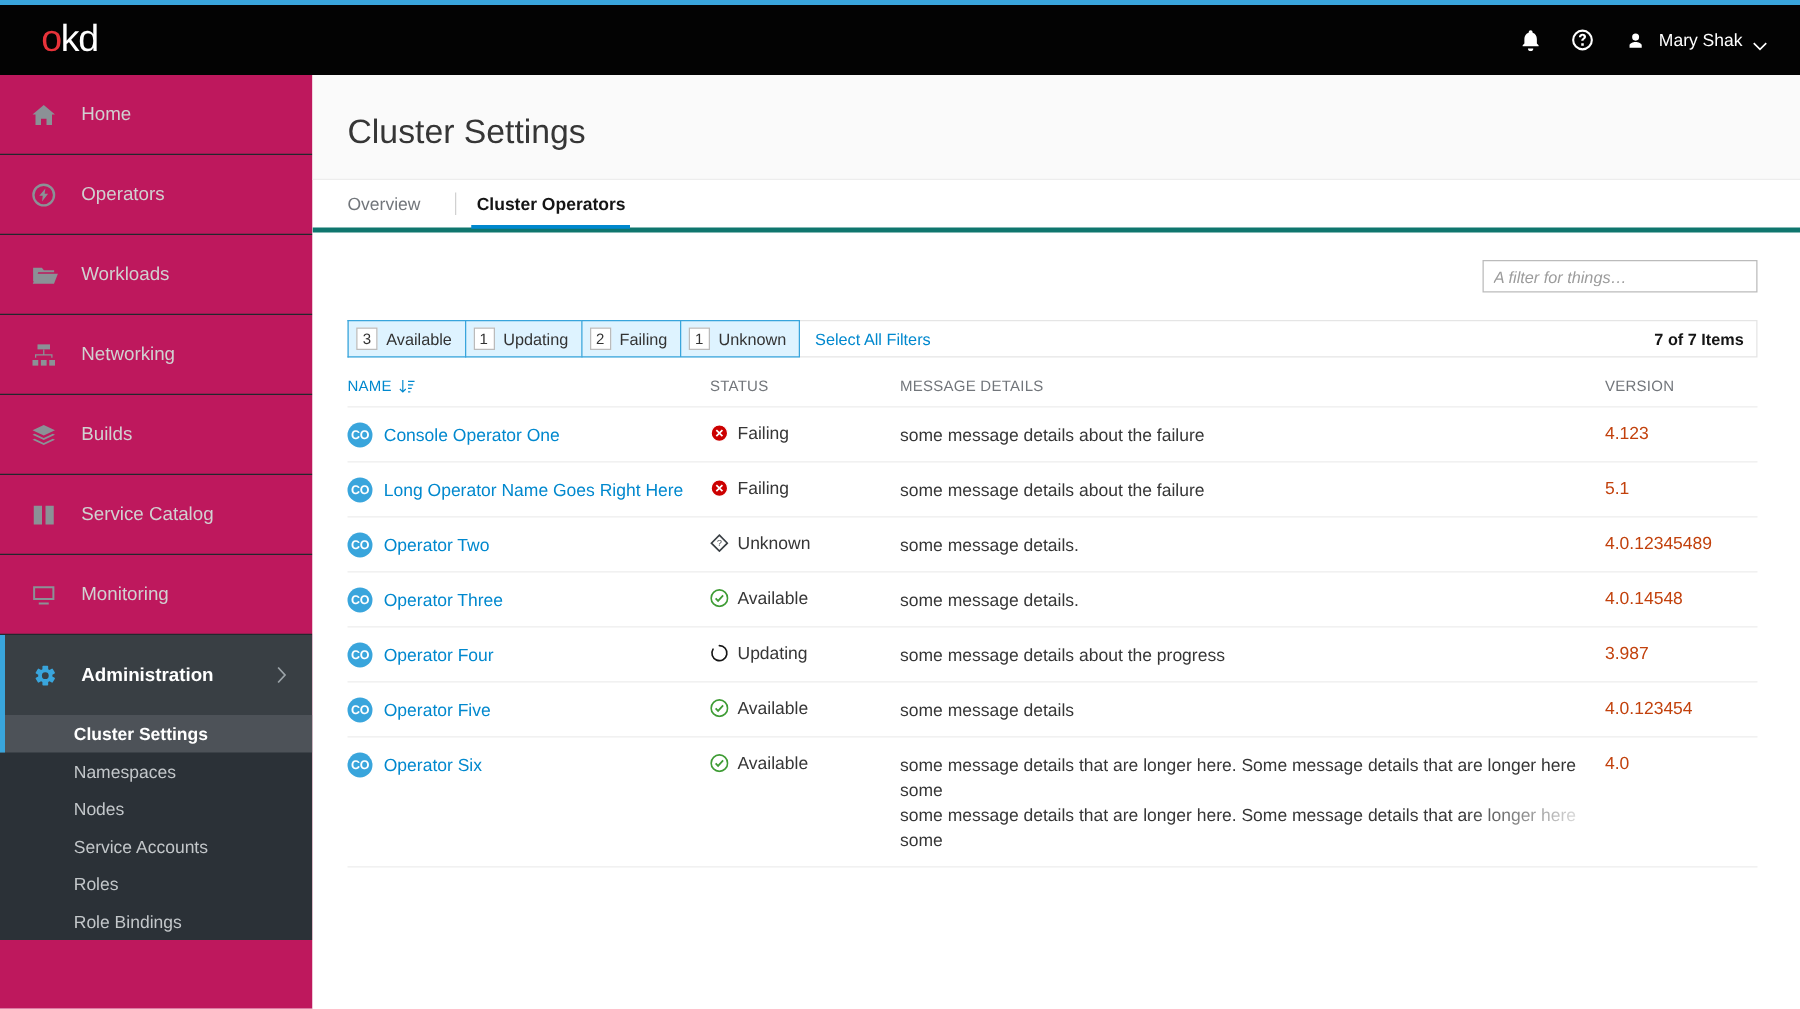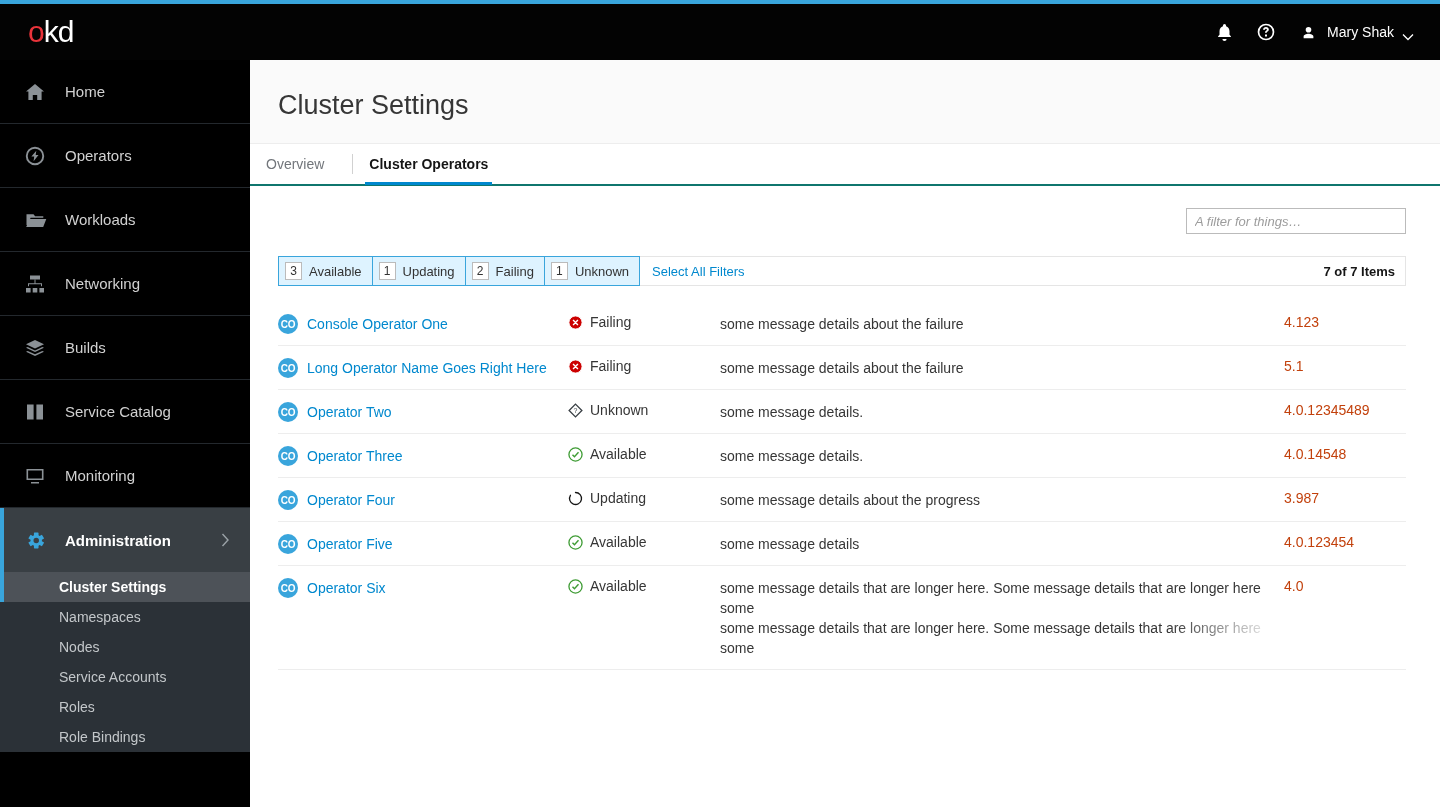--- a/index.html
+++ b/index.html
@@ -11,36 +11,36 @@
 
   
   #top-strip { height: 4px; background: #39a5dc; width: 100%; }
 
   
   #masthead {
     height: 56px; background: #030303; display: flex;
     align-items: center; justify-content: space-between;
     padding: 0 18px 0 0; position: relative;
   }
-  #brand { width: 250px; display: flex; align-items: center; padding-left: 12px; margin-left: 16px; }
+  #brand { width: 250px; display: flex; align-items: center; padding-left: 33px; }
   .logo-text { font-size: 30px; letter-spacing: -1px; color: #fff; font-weight: 400; line-height: 1; }
   .logo-o { color: #e8333a; }
   #masthead-right { display: flex; align-items: center; gap: 20px; padding-right: 8px; }
   .mh-icon { width: 22px; height: 22px; display: flex; align-items: center; justify-content: center; cursor: pointer; }
   .mh-icon svg { fill: #fff; }
   #user-menu { display: flex; align-items: center; gap: 8px; cursor: pointer; color: #fff; font-size: 14px; }
   #user-name { font-size: 14px; }
   .caret { width: 12px; height: 8px; }
 
   
   #layout { display: flex; height: 747px; }
 
   
   #sidebar {
-    width: 250px; background: #000000; flex: 0 0 250px;
+    width: 250px; background: #be185d; flex: 0 0 250px;
     overflow: hidden; position: relative;
   }
   .nav-item {
     height: 64px; display: flex; align-items: center;
     padding: 0 20px 0 25px; color: #d1d1d1; font-size: 15px;
     border-bottom: 1px solid #23282d; cursor: pointer; position: relative;
   }
   .nav-item .nav-icon {
     width: 26px; margin-right: 14px; display: flex;
     align-items: center; justify-content: flex-start;
@@ -71,21 +71,21 @@
   
   #main { flex: 1; background: #fff; overflow: hidden; position: relative; }
   #page-head {
     background: #fafafa; border-bottom: 1px solid #ededed;
     padding: 30px 0 22px 28px;
   }
   #page-title { font-size: 27px; color: #363636; font-weight: 400; }
 
   #tabs {
     display: flex; align-items: stretch; height: 42px;
-    border-bottom: 2px solid #0f766e; padding-left: 16px;
+    border-bottom: 4px solid #0f766e; padding-left: 28px;
   }
   .tab {
     display: flex; align-items: center; font-size: 14px; color: #72767b;
     padding: 0 16px; cursor: pointer; position: relative;
   }
   .tab:first-child { padding-left: 0; padding-right: 28px; }
   .tab-sep { width: 1px; background: #d1d1d1; margin: 10px 0; }
   .tab.active { color: #151515; font-weight: bold; }
   .tab.active::after {
     content: ""; position: absolute; left: 12px; right: 12px; bottom: -1px;
@@ -344,20 +344,33 @@
           <span class="chip-count">1</span>
           <span>Unknown</span>
         </div>
       </div>
       <a id="select-all-filters">Select All Filters</a>
       <span id="item-count">7 of 7 Items</span>
     </div>
 
     <div id="table">
 
+      <div class="trow thead">
+        <div class="c-name th sortable">
+          <span>NAME</span>
+          <span class="sort-icon">
+            <svg viewBox="0 0 14 14" width="13" height="13">
+                <path d="M3 1v9.2L1.3 8.5.6 9.2 3.5 12l2.9-2.8-.7-.7-1.7 1.7V1zM8 1.8h5.6v1.1H8zm0 3h4.4v1.1H8zm0 3h3.2v1.1H8zm0 3H10v1.1H8z"></path>
+              </svg>
+          </span>
+        </div>
+        <div class="c-status th">STATUS</div>
+        <div class="c-msg th">MESSAGE DETAILS</div>
+        <div class="c-ver th">VERSION</div>
+      </div>
 
       <div class="tbody">
 
         <div class="trow">
           <div class="c-name name-cell">
             <span class="co-badge">CO</span>
             <a class="op-link">Console Operator One</a>
           </div>
           <div class="c-status status-cell">
             <span class="status-icon">

